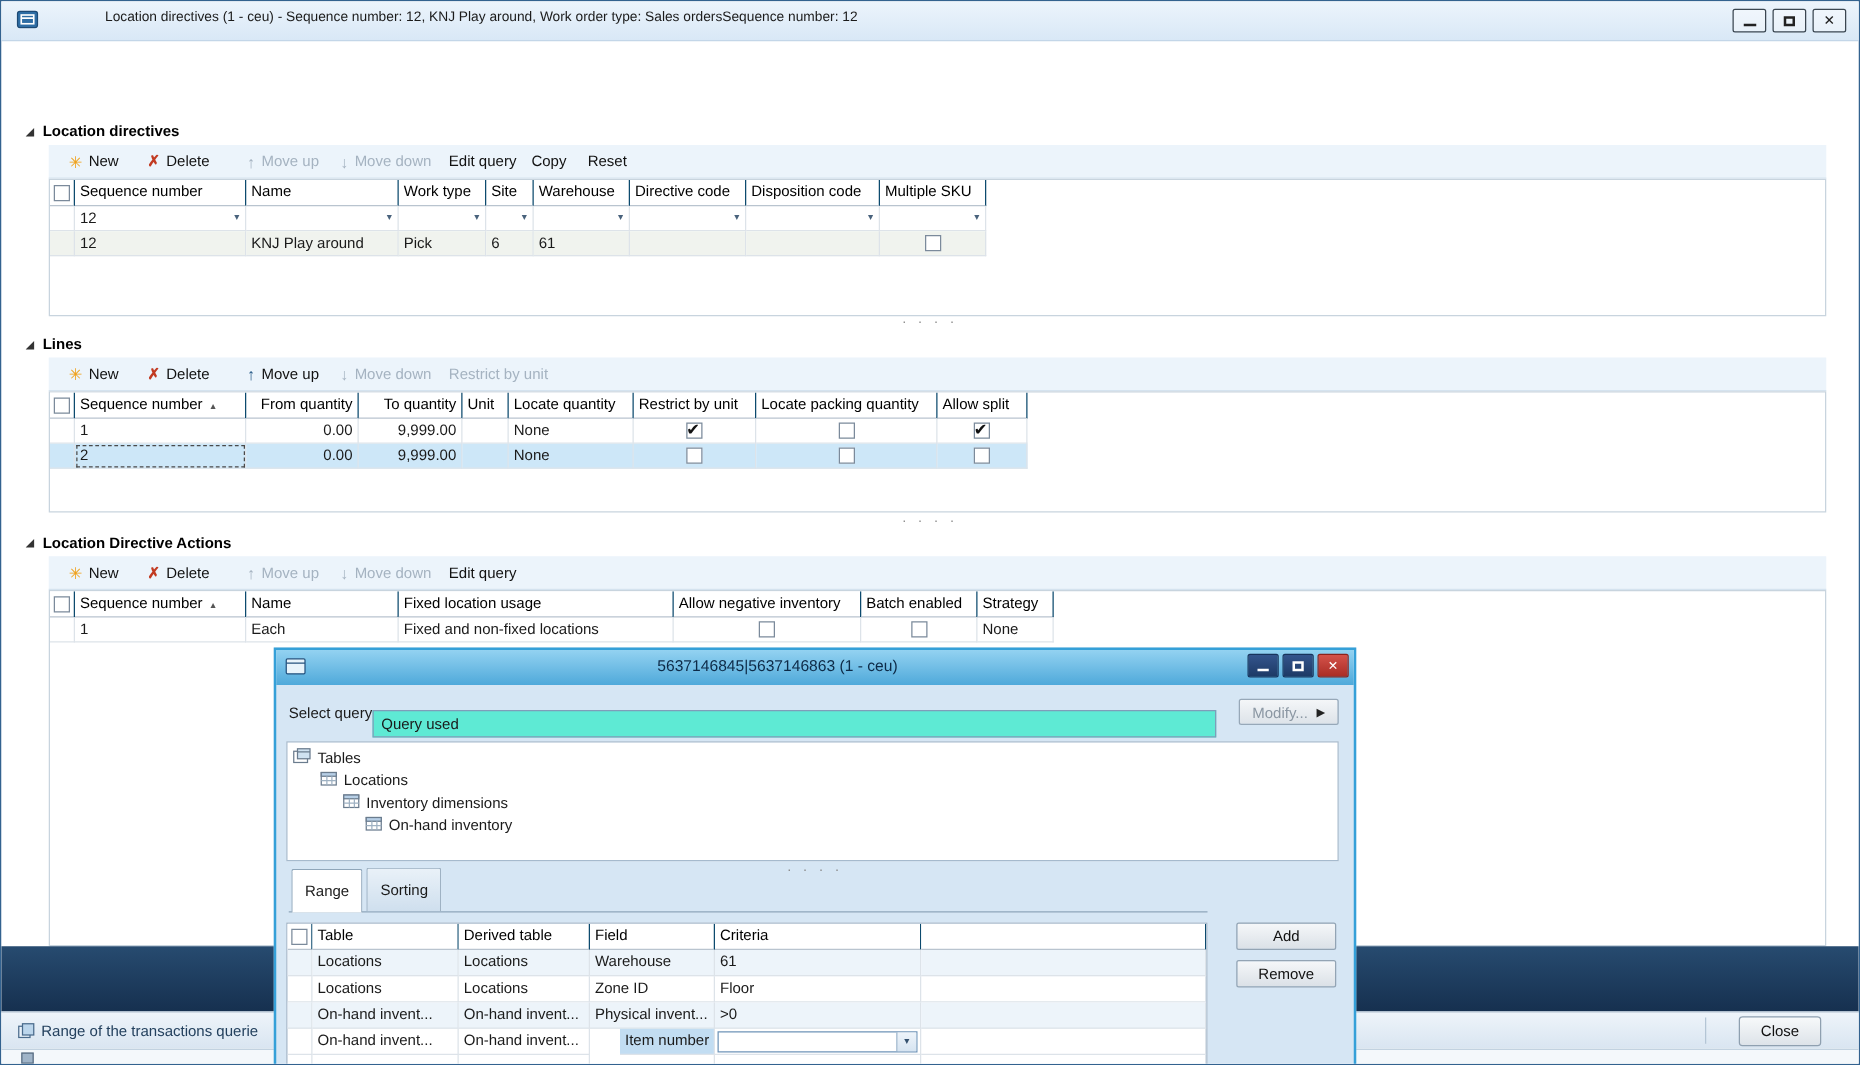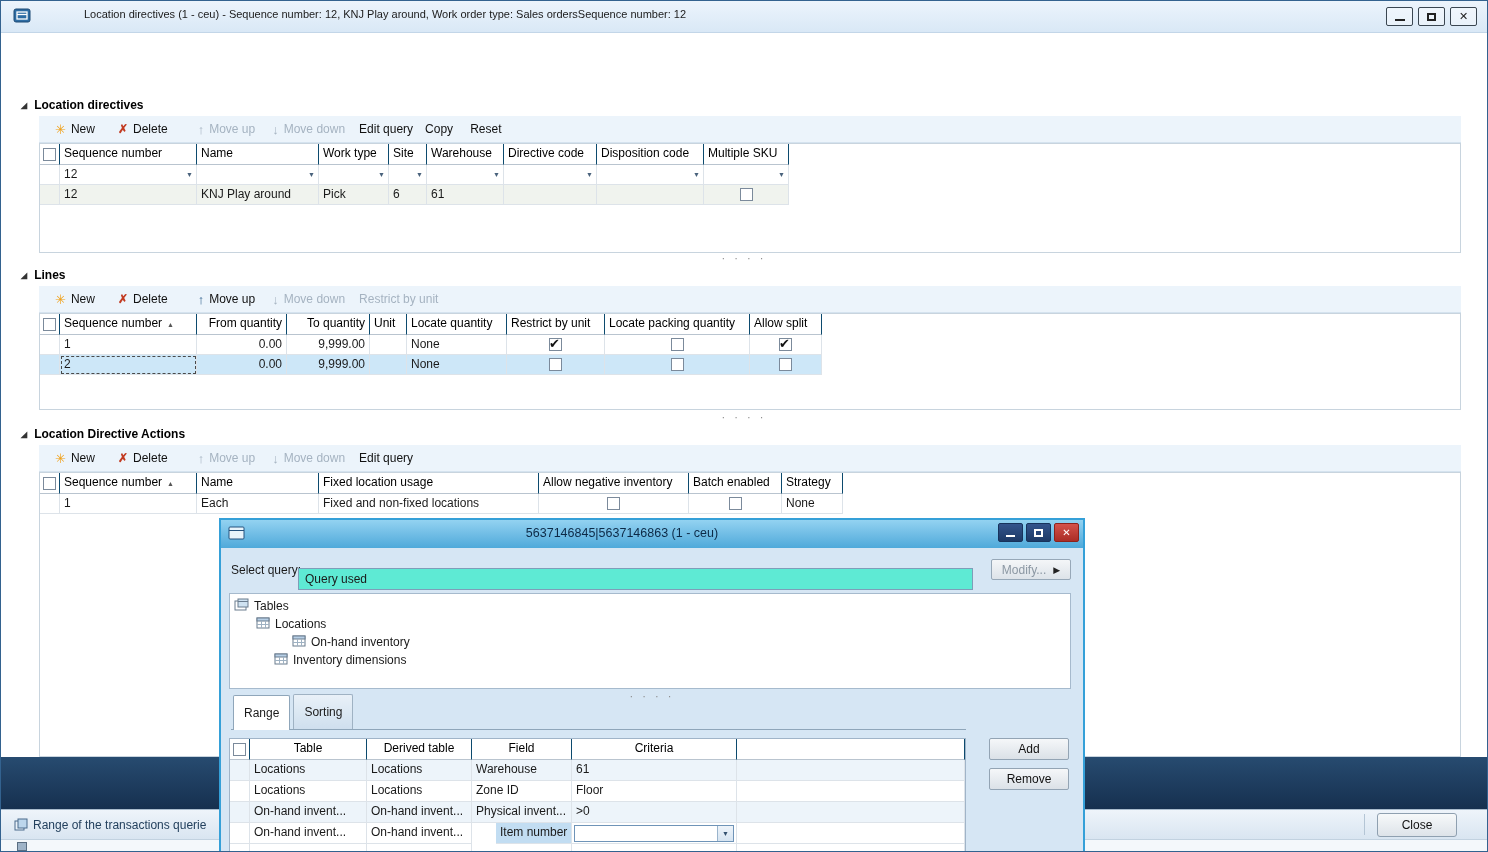--- a/index.html
+++ b/index.html
@@ -76,21 +76,21 @@
   .dots::after { content:"· · · ·"; }
 
   
   .navy { position:absolute; left:0; top:756px; right:0; height:52px;
           background:linear-gradient(#274b70,#16304f); }
   .statusbar { position:absolute; left:0; top:808px; right:0; height:30px;
                background:linear-gradient(#eef4fa,#d9e5f1); border-top:1px solid #a9bccd; }
   .status-icon { position:absolute; left:13px; top:8px; }
   .status-text { position:absolute; left:32px; top:8px; color:#24415e; white-space:nowrap; }
   .sdiv { position:absolute; right:122px; top:4px; bottom:4px; width:1px; background:#b4c5d5; }
-  .close-btn { position:absolute; right:30px; top:3px; width:80px; height:24px;
+  .close-btn { position:absolute; right:30px; top:3px; width:66px; height:24px;
                background:linear-gradient(#f7f9fa,#dde3e9); border:1px solid #8fa0b0; border-radius:3px;
                display:flex; align-items:center; justify-content:center; color:#111; }
   .fragment { position:absolute; left:0; top:838px; right:0; height:14px; background:#f4f8fb;
               border-top:1px solid #c2d2e0; }
   .frag-icon { position:absolute; left:16px; top:2px; width:10px; height:9px;
                border:1px solid #5a6e82; background:#9fb4c8; }
 
   
   .dialog { position:absolute; left:218px; top:517px; width:866px; height:345px;
             background:#d6e6f4; border:2px solid #35a0d8; z-index:40; }
@@ -447,51 +447,51 @@
         <div class="tree-item" style="padding-left:26px;">
           <span><svg width="14" height="12">
                 <rect x="1" y="1" width="12" height="10" fill="#fff" stroke="#6a7c8e"></rect>
                 <rect x="1" y="1" width="12" height="3" fill="#b7cfe6" stroke="#6a7c8e"></rect>
                 <line x1="5.5" y1="4" x2="5.5" y2="11" stroke="#9fb2c3"></line>
                 <line x1="9.5" y1="4" x2="9.5" y2="11" stroke="#9fb2c3"></line>
                 <line x1="1" y1="7.5" x2="13" y2="7.5" stroke="#9fb2c3"></line>
               </svg></span>
           <span>Locations</span>
         </div>
+        <div class="tree-item" style="padding-left:44px;">
+          <span><svg width="14" height="12">
+                <rect x="1" y="1" width="12" height="10" fill="#fff" stroke="#6a7c8e"></rect>
+                <rect x="1" y="1" width="12" height="3" fill="#b7cfe6" stroke="#6a7c8e"></rect>
+                <line x1="5.5" y1="4" x2="5.5" y2="11" stroke="#9fb2c3"></line>
+                <line x1="9.5" y1="4" x2="9.5" y2="11" stroke="#9fb2c3"></line>
+                <line x1="1" y1="7.5" x2="13" y2="7.5" stroke="#9fb2c3"></line>
+              </svg></span>
+          <span>Inventory dimensions</span>
+        </div>
         <div class="tree-item" style="padding-left:62px;">
           <span><svg width="14" height="12">
                 <rect x="1" y="1" width="12" height="10" fill="#fff" stroke="#6a7c8e"></rect>
                 <rect x="1" y="1" width="12" height="3" fill="#b7cfe6" stroke="#6a7c8e"></rect>
                 <line x1="5.5" y1="4" x2="5.5" y2="11" stroke="#9fb2c3"></line>
                 <line x1="9.5" y1="4" x2="9.5" y2="11" stroke="#9fb2c3"></line>
                 <line x1="1" y1="7.5" x2="13" y2="7.5" stroke="#9fb2c3"></line>
               </svg></span>
           <span>On-hand inventory</span>
         </div>
-        <div class="tree-item" style="padding-left:44px;">
-          <span><svg width="14" height="12">
-                <rect x="1" y="1" width="12" height="10" fill="#fff" stroke="#6a7c8e"></rect>
-                <rect x="1" y="1" width="12" height="3" fill="#b7cfe6" stroke="#6a7c8e"></rect>
-                <line x1="5.5" y1="4" x2="5.5" y2="11" stroke="#9fb2c3"></line>
-                <line x1="9.5" y1="4" x2="9.5" y2="11" stroke="#9fb2c3"></line>
-                <line x1="1" y1="7.5" x2="13" y2="7.5" stroke="#9fb2c3"></line>
-              </svg></span>
-          <span>Inventory dimensions</span>
-        </div>
       </div>
 
       <div class="dots dlg-dots"></div>
 
       <div class="dlg-tabs">
         <span class="tab active">Range</span>
         <span class="tab">Sorting</span>
       </div>
 
       <div class="dlg-grid">
-        <div class="dg head grow" style="width:100%;text-align:center;">
+        <div class="dg head grow" style="width:100%;">
           <div class="gc cbcell">
               <span class="cb"></span>
             </div>
           <div class="gc">Table</div>
           <div class="gc">Derived table</div>
           <div class="gc">Field</div>
           <div class="gc">Criteria</div>
           <div class="gc"></div>
         </div>
         <div class="dg tint">

